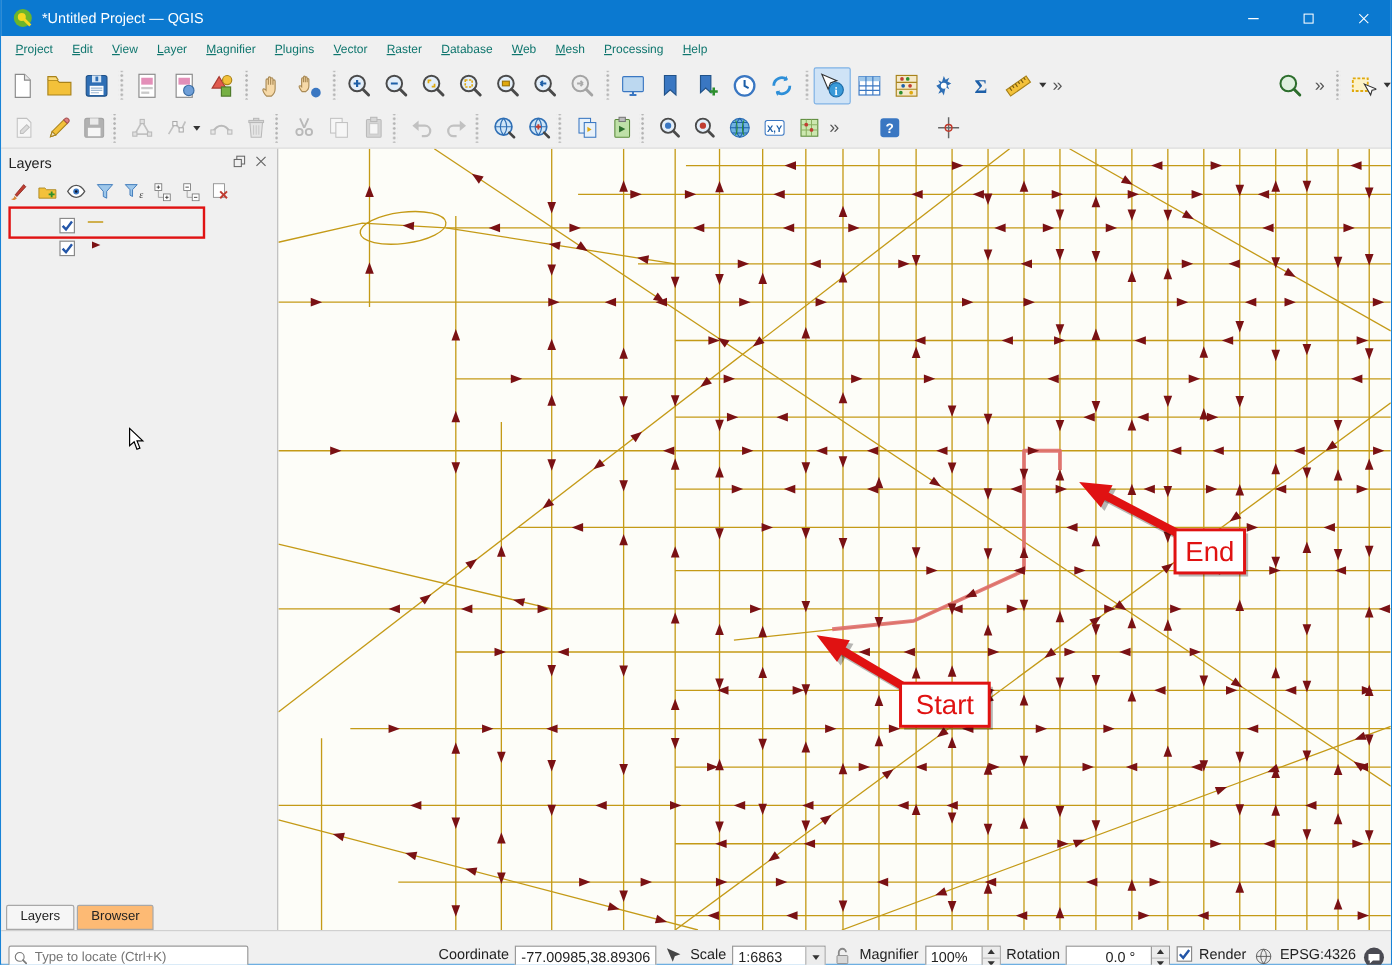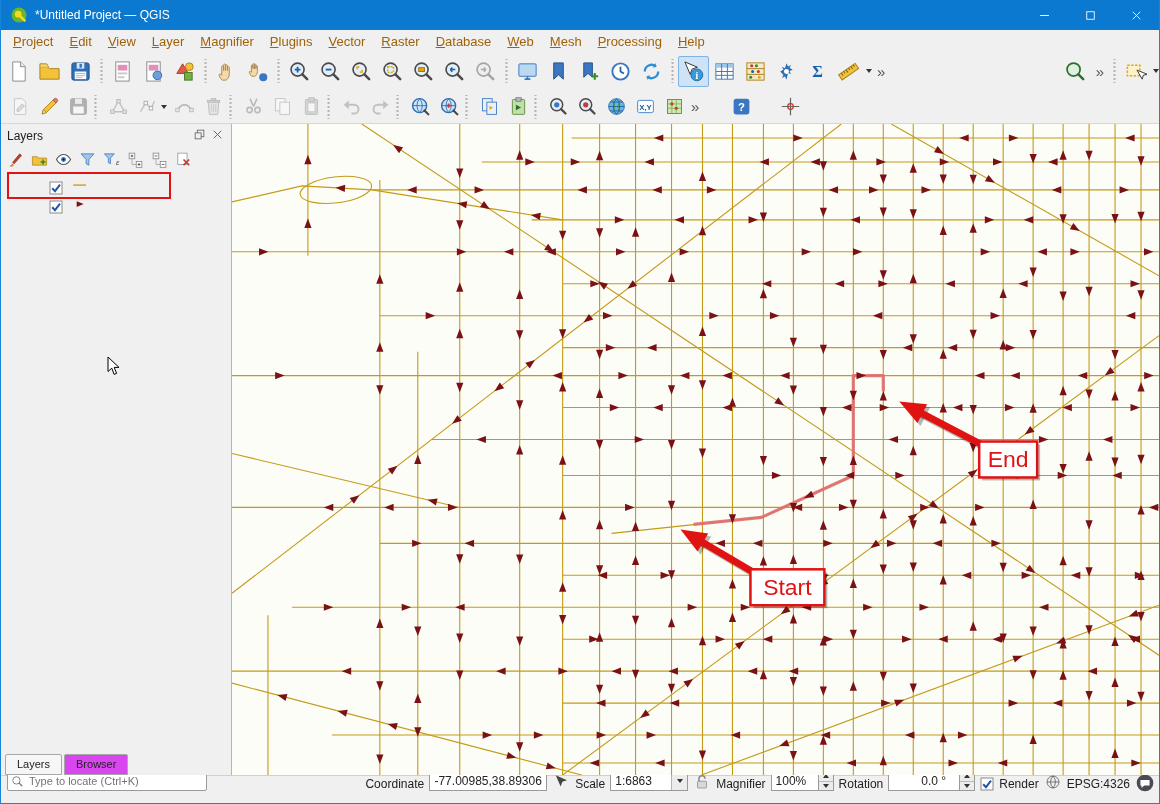--- a/index.html
+++ b/index.html
@@ -8,21 +8,21 @@
   
   .titlebar{height:30px;background:#0b79d0;display:flex;align-items:center;color:#fff;flex:0 0 30px;}
   .tb-logo{width:20px;height:20px;margin:0 6px 0 8px;}
   .tb-logo svg{width:20px;height:20px;}
   .tb-title{font-size:12px;}
   .tb-spacer{flex:1;}
   .win-btn{width:46px;height:30px;display:flex;align-items:center;justify-content:center;}
   .win-btn svg{width:15px;height:15px;}
   
   .menubar{height:22px;flex:0 0 22px;background:#f0f0f0;display:flex;align-items:center;padding-left:4px;}
-  .menu-item{display:inline-block;padding:2px 8px;font-size:13px;color:#a16207;}
+  .menu-item{display:inline-block;padding:2px 8px;font-size:10px;color:#0f766e;}
   .menu-item::first-letter{text-decoration:underline;}
   
   .toolbar{display:flex;align-items:center;background:#f0f0f0;padding-left:2px;}
   .toolbar1{height:38px;flex:0 0 38px;}
   .toolbar2{height:34px;flex:0 0 34px;border-bottom:1px solid #d7d7d7;box-sizing:border-box;}
   .tb-btn{width:29px;height:29px;display:flex;align-items:center;justify-content:center;border:1px solid transparent;border-radius:2px;flex:0 0 auto;}
   .toolbar2 .tb-btn{width:27px;height:27px;justify-content:flex-end;}
   .tb-btn svg{width:23px;height:23px;}
   .toolbar2 .tb-btn svg{width:21px;height:21px;}
   .tb-btn.active{background:#cfe3f6;border-color:#7fb2e5;}
@@ -51,26 +51,26 @@
   .tr-check svg{width:14px;height:14px;}
   .tr-sym{width:26px;height:14px;margin-right:2px;flex:0 0 26px;}
   .tr-sym svg{width:26px;height:14px;}
   .tr-name{margin-left:2px;white-space:nowrap;}
   .tree-row.selected .tr-name{text-decoration:underline;}
   .tr-ind{margin-left:auto;width:22px;height:14px;}
   .tr-ind svg{width:22px;height:14px;}
   .layer-annotation{position:absolute;left:6px;top:48px;width:160px;height:23px;border:2px solid #e01212;pointer-events:none;z-index:5;}
   .panel-cursor{position:absolute;left:106px;top:232px;width:14px;height:20px;z-index:6;}
   .panel-tabs{display:flex;align-items:flex-end;height:23px;padding-left:4px;flex:0 0 23px;}
-  .ptab{height:17px;line-height:17px;padding:1px 11px;font-size:11px;background:#d946ef;border:1px solid #a8a8a8;border-radius:2px 2px 0 0;margin-right:2px;font-weight:normal;}
+  .ptab{height:17px;line-height:17px;padding:1px 11px;font-size:11px;background:#fdba74;border:1px solid #a8a8a8;border-radius:2px 2px 0 0;margin-right:2px;font-weight:normal;}
   .ptab.active{background:#f6f6f6;}
   .map-area{flex:1;position:relative;background:#fdfdf8;border-left:1px solid #b5b5b5;min-width:0;}
   #map-svg{width:100%;height:100%;display:block;}
   
-  .statusbar{height:28px;flex:0 0 28px;display:flex;align-items:flex-end;gap:5px;padding:12px 6px;background:#f0f0f0;border-top:1px solid #d0d0d0;box-sizing:border-box;font-size:12px;}
+  .statusbar{height:28px;flex:0 0 28px;display:flex;align-items:flex-start;gap:5px;padding:12px 6px;background:#f0f0f0;border-top:1px solid #d0d0d0;box-sizing:border-box;font-size:12px;}
   .locate-box{display:flex;align-items:center;width:200px;height:20px;border:1px solid #9a9a9a;background:#fff;border-radius:2px;padding:0 3px;box-sizing:border-box;}
   .locate-box svg{width:13px;height:13px;margin-right:3px;flex:0 0 13px;}
   .locate-input{border:none;outline:none;flex:1;min-width:0;font-size:11px;font-family:"Liberation Sans",sans-serif;background:transparent;}
   .sb-flex{flex:1;}
   .sb-label{white-space:nowrap;color:#222;}
   .sb-input{height:20px;border:1px solid #9a9a9a;background:#fff;display:flex;align-items:center;justify-content:center;padding:0 5px;box-sizing:border-box;white-space:nowrap;}
   .sb-input.coord{width:118px;}
   .sb-icon{width:18px;height:18px;flex:0 0 18px;}
   .sb-icon svg{width:18px;height:18px;}
   .sb-combo{display:flex;height:20px;border:1px solid #9a9a9a;background:#fff;box-sizing:border-box;align-items:stretch;}

